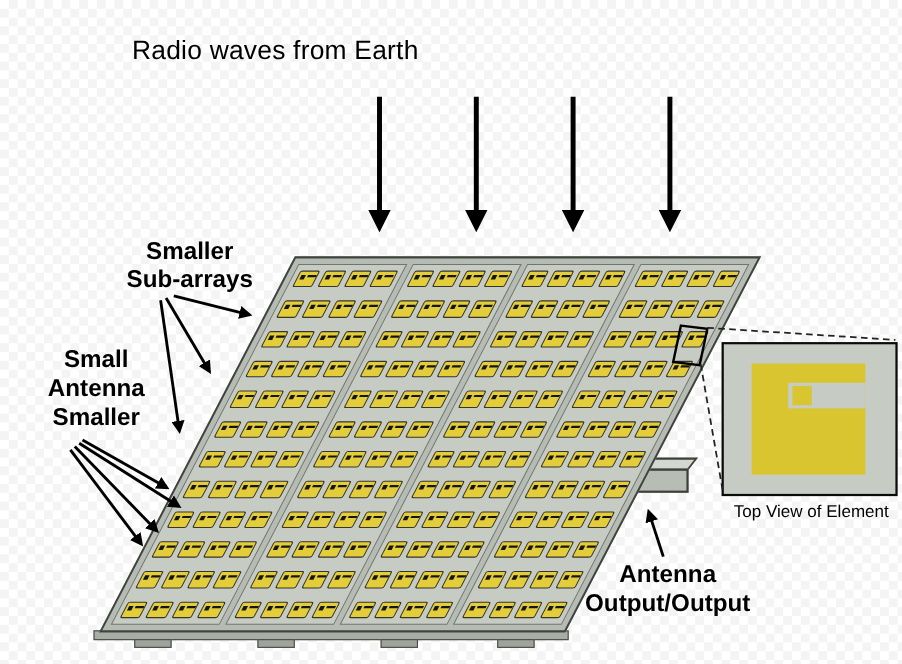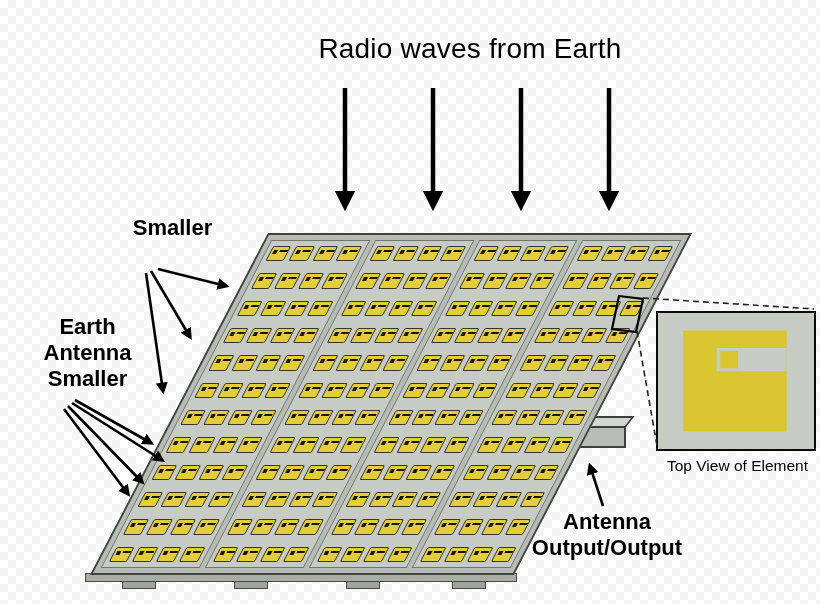--- a/index.html
+++ b/index.html
@@ -1,22 +1,22 @@
 <!DOCTYPE html>
 <html style="--el-yellow: #e3cd3a; --panel-gray: #b6bbb4; --subarray-gray: #c6cbc4; --inset-yellow: #d8c52f;"><head>
 <meta charset="utf-8">
 <style>
   html,body{margin:0;padding:0;}
   .canvas{
     position:relative;width:820px;height:604px;overflow:hidden;
     font-family:"Liberation Sans",sans-serif;color:#000;
     background:conic-gradient(#f4f4f4 25%, #ffffff 0 50%, #f4f4f4 0 75%, #ffffff 0) 0 0/16px 16px;
   }
-  .title{position:absolute;left:120px;top:33px;width:700px;text-align:center;
-    font-size:28px;letter-spacing:.2px;z-index:3;}
+  .title{position:absolute;left:120px;top:33px;width:700px;
+    font-size:24px;letter-spacing:.2px;z-index:3;}
   .label{position:absolute;text-align:center;font-size:22px;line-height:1.18;z-index:3;font-weight:bold;}
   .label-subarrays{left:90px;top:215px;width:165px;}
   .label-elements{left:15px;top:314px;width:145px;}
   .label-io{left:523px;top:509px;width:168px;}
   .inset-caption{position:absolute;left:640px;top:457px;width:195px;text-align:center;
     font-size:15.5px;z-index:3;}
 
   
   .array-panel{
     position:absolute;left:268px;top:233px;width:424px;height:342px;
@@ -62,24 +62,25 @@
 </style>
 </head>
 <body>
 
 <div class="canvas">
 
   <div class="title">Radio waves from Earth</div>
 
   <div class="label label-subarrays">
     <div>Smaller</div>
+    <div>Sub-arrays</div>
   </div>
 
   <div class="label label-elements">
-    <div>Earth</div>
+    <div>Small</div>
     <div>Antenna</div>
     <div>Smaller</div>
   </div>
 
   <div class="label label-io">
     <div>Antenna</div>
     <div>Output/Output</div>
   </div>
 
   <div class="panel-edge"></div>

